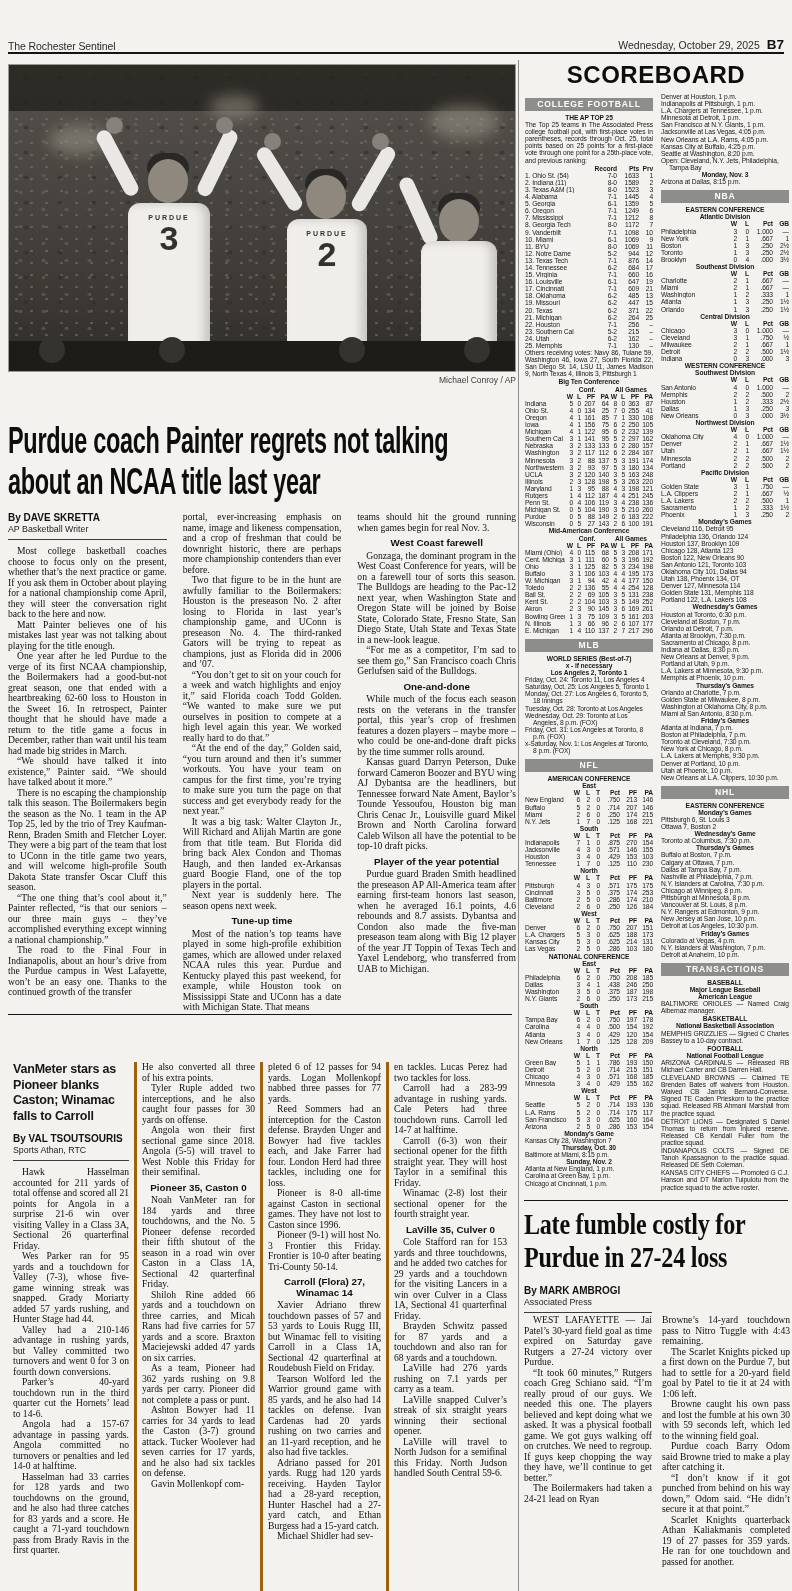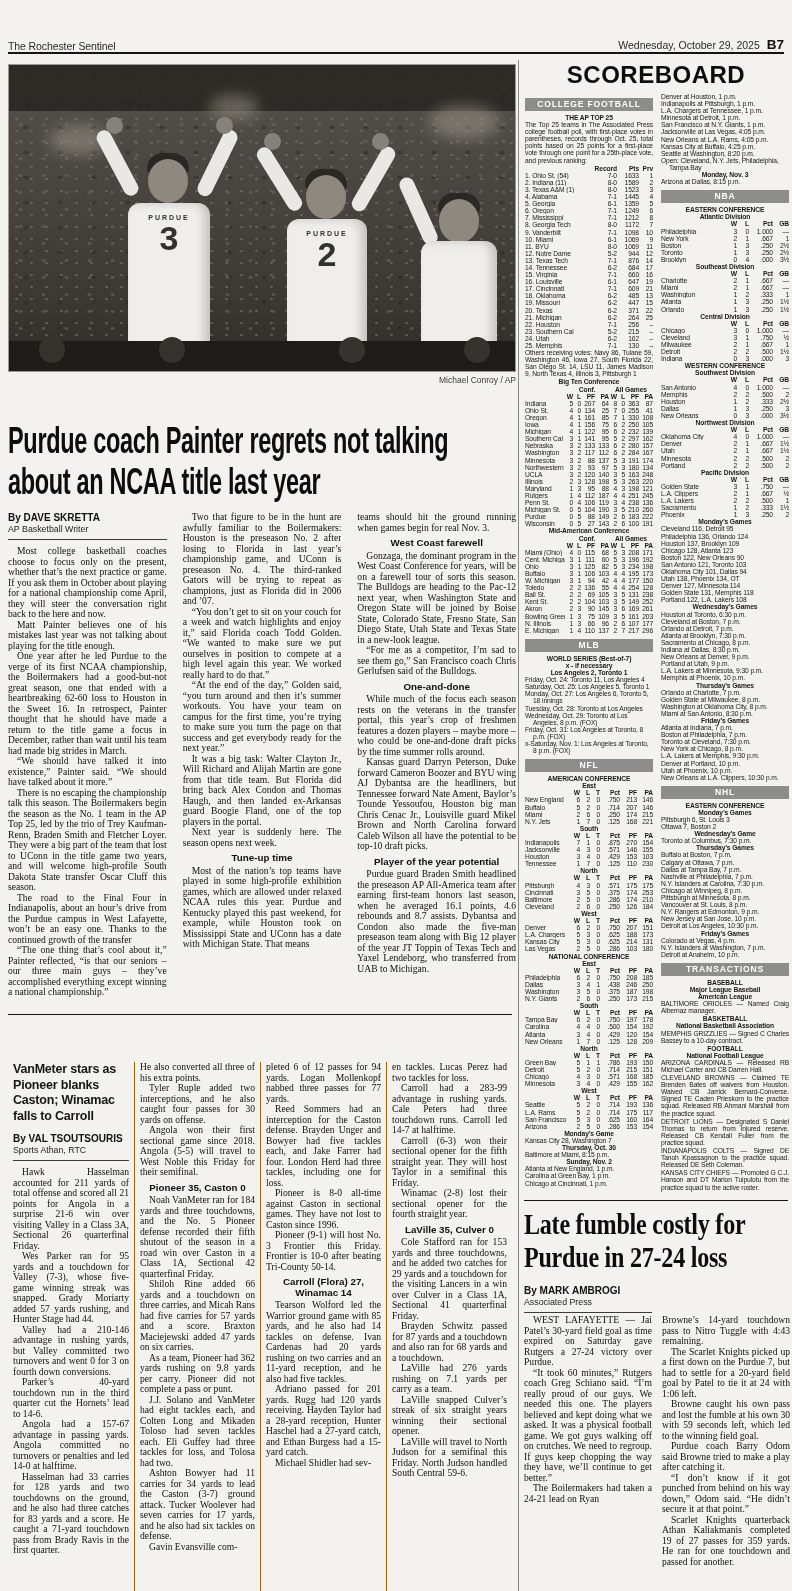--- a/index.html
+++ b/index.html
@@ -65,21 +65,21 @@
   .bodytext .b-h{font-family:"Liberation Sans",sans-serif;font-weight:bold;font-size:9.8px;
     text-align:center;margin:5px 0 2px;text-indent:0;}
   .cols{display:flex;overflow:hidden;}
   .main-cols{position:absolute;left:8px;top:512px;width:508px;height:501px;gap:16px;}
   .main-cols .col{flex:1 1 0;overflow:hidden;}
 
   
   .rule-angola{position:absolute;left:8px;top:1014px;width:504px;border-top:1.5px solid #141414;}
   .angola-cols{position:absolute;left:8px;top:1062px;width:506px;height:529px;}
   .angola-cols .col{width:126px;padding:0 5px;overflow:hidden;}
-  .angola-cols .col + .col{border-left:1px solid #a16207;}
+  .angola-cols .col + .col{border-left:3px solid #a16207;}
   .deck{font:bold 12.5px/15.5px "Liberation Sans",sans-serif;letter-spacing:-0.2px;
     color:#161616;margin-bottom:9px;}
 
   
   .rule-fumble{position:absolute;left:524px;top:1200px;width:264px;border-top:1.5px solid #141414;}
   .fumble-by{position:absolute;left:524px;top:1285px;width:128px;}
   .fumble-cols{position:absolute;left:524px;top:1315px;width:266px;height:276px;gap:10px;}
   .fumble-cols .col{flex:1 1 0;overflow:hidden;}
 
   
@@ -170,26 +170,27 @@
   <div class="cols main-cols bodytext" data-name="main-article-columns">
     <div class="col" data-name="main-article-col-1">
       <div class="byline" data-name="main-byline">By DAVE SKRETTA</div>
       <div class="byline-title" data-name="main-byline-title">AP Basketball Writer</div>
       <div data-name="main-article-text-1">
           <div class="b-p" data-name="paragraph">Most college basketball coaches choose to focus only on the present, whether that’s the next practice or game. If you ask them in October about playing for a national championship come April, they will steer the conversation right back to the here and now.</div>
           <div class="b-p" data-name="paragraph">Matt Painter believes one of his mistakes last year was not talking about playing for the title enough.</div>
           <div class="b-p" data-name="paragraph">One year after he led Purdue to the verge of its first NCAA championship, the Boilermakers had a good-but-not great season, one that ended with a heartbreaking 62-60 loss to Houston in the Sweet 16. In retrospect, Painter thought that he should have made a return to the title game a focus in December, rather than wait until his team had made big strides in March.</div>
           <div class="b-p" data-name="paragraph">“We should have talked it into existence,” Painter said. “We should have talked about it more.”</div>
           <div class="b-p" data-name="paragraph">There is no escaping the championship talk this season. The Boilermakers begin the season as the No. 1 team in the AP Top 25, led by the trio of Trey Kaufman-Renn, Braden Smith and Fletcher Loyer. They were a big part of the team that lost to UConn in the title game two years, and will welcome high-profile South Dakota State transfer Oscar Cluff this season.</div>
+          <div class="b-p" data-name="paragraph">“The one thing that’s cool about it,” Painter reflected, “is that our seniors – our three main guys – they’ve accomplished everything except winning a national championship.”</div>
           <div class="b-p" data-name="paragraph">The road to the Final Four in Indianapolis, about an hour’s drive from the Purdue campus in West Lafayette, won’t be an easy one. Thanks to the continued growth of the transfer</div>
-          <div class="b-p" data-name="paragraph">“The one thing that’s cool about it,” Painter reflected, “is that our seniors – our three main guys – they’ve accomplished everything except winning a national championship.”</div>
         </div>
     </div>
     <div class="col" data-name="main-article-col-2">
       <div data-name="main-article-text-2">
+          <div class="b-pc" data-name="paragraph-continued">portal, ever-increasing emphasis on name, image and likeness compensation, and a crop of freshman that could be downright historic, there are perhaps more championship contenders than ever before.</div>
           <div class="b-p" data-name="paragraph">Two that figure to be in the hunt are awfully familiar to the Boilermakers: Houston is the preseason No. 2 after losing to Florida in last year’s championship game, and UConn is preseason No. 4. The third-ranked Gators will be trying to repeat as champions, just as Florida did in 2006 and ’07.</div>
           <div class="b-p" data-name="paragraph">“You don’t get to sit on your couch for a week and watch highlights and enjoy it,” said Florida coach Todd Golden. “We wanted to make sure we put ourselves in position to compete at a high level again this year. We worked really hard to do that.”</div>
           <div class="b-p" data-name="paragraph">“At the end of the day,” Golden said, “you turn around and then it’s summer workouts. You have your team on campus for the first time, you’re trying to make sure you turn the page on that success and get everybody ready for the next year.”</div>
           <div class="b-p" data-name="paragraph">It was a big task: Walter Clayton Jr., Will Richard and Alijah Martin are gone from that title team. But Florida did bring back Alex Condon and Thomas Haugh, and then landed ex-Arkansas guard Boogie Fland, one of the top players in the portal.</div>
           <div class="b-p" data-name="paragraph">Next year is suddenly here. The season opens next week.</div>
           <div class="b-h" data-name="subhead">Tune-up time</div>
           <div class="b-p" data-name="paragraph">Most of the nation’s top teams have played in some high-profile exhibition games, which are allowed under relaxed NCAA rules this year. Purdue and Kentucky played this past weekend, for example, while Houston took on Mississippi State and UConn has a date with Michigan State. That means</div>
         </div>
     </div>
     <div class="col" data-name="main-article-col-3">
@@ -225,32 +226,32 @@
     </div>
     <div class="col" data-name="angola-col-2">
       <div data-name="angola-text-2">
           <div class="b-pc" data-name="paragraph-continued">He also converted all three of his extra points.</div>
           <div class="b-p" data-name="paragraph">Tyler Ruple added two interceptions, and he also caught four passes for 30 yards on offense.</div>
           <div class="b-p" data-name="paragraph">Angola won their first sectional game since 2018. Angola (5-5) will travel to West Noble this Friday for their semifinal.</div>
           <div class="b-h" data-name="subhead">Pioneer 35, Caston 0</div>
           <div class="b-p" data-name="paragraph">Noah VanMeter ran for 184 yards and three touchdowns, and the No. 5 Pioneer defense recorded their fifth shutout of the season in a road win over Caston in a Class 1A, Sectional 42 quarterfinal Friday.</div>
           <div class="b-p" data-name="paragraph">Shiloh Rine added 66 yards and a touchdown on three carries, and Micah Rans had five carries for 57 yards and a score. Braxton Maciejewski added 47 yards on six carries.</div>
           <div class="b-p" data-name="paragraph">As a team, Pioneer had 362 yards rushing on 9.8 yards per carry. Pioneer did not complete a pass or punt.</div>
-          <div class="b-p" data-name="paragraph">J.J. Solano and VanMeter had eight tackles each, and Colten Long and Mikaden Toloso had seven tackles each. Eli Guffey had three tackles for loss, and Tolosa had two.</div>
           <div class="b-p" data-name="paragraph">Ashton Bowyer had 11 carries for 34 yards to lead the Caston (3-7) ground attack. Tucker Woolever had seven carries for 17 yards, and he also had six tackles on defense.</div>
-          <div class="b-p" data-name="paragraph">Gavin Evansville com-</div>
+          <div class="b-p" data-name="paragraph">Gavin Mollenkopf com-</div>
         </div>
     </div>
     <div class="col" data-name="angola-col-3">
       <div data-name="angola-text-3">
           <div class="b-pc" data-name="paragraph-continued">pleted 6 of 12 passes for 94 yards. Logan Mollenkopf nabbed three passes for 77 yards.</div>
           <div class="b-p" data-name="paragraph">Reed Sommers had an interception for the Caston defense. Brayden Unger and Bowyer had five tackles each, and Jake Farrer had four. London Herd had three tackles, including one for loss.</div>
           <div class="b-p" data-name="paragraph">Pioneer is 8-0 all-time against Caston in sectional games. They have not lost to Caston since 1996.</div>
           <div class="b-p" data-name="paragraph">Pioneer (9-1) will host No. 3 Frontier this Friday. Frontier is 10-0 after beating Tri-County 50-14.</div>
           <div class="b-h" data-name="subhead">Carroll (Flora) 27, Winamac 14</div>
+          <div class="b-p" data-name="paragraph">Xavier Adriano threw touchdown passes of 57 and 53 yards to Louis Rugg III, but Winamac fell to visiting Carroll in a Class 1A, Sectional 42 quarterfinal at Roudebush Field on Friday.</div>
           <div class="b-p" data-name="paragraph">Tearson Wolford led the Warrior ground game with 85 yards, and he also had 14 tackles on defense. Ivan Cardenas had 20 yards rushing on two carries and an 11-yard reception, and he also had five tackles.</div>
           <div class="b-p" data-name="paragraph">Adriano passed for 201 yards. Rugg had 120 yards receiving. Hayden Taylor had a 28-yard reception, Hunter Haschel had a 27-yard catch, and Ethan Burgess had a 15-yard catch.</div>
           <div class="b-p" data-name="paragraph">Michael Shidler had sev-</div>
         </div>
     </div>
     <div class="col" data-name="angola-col-4">
       <div data-name="angola-text-4">
           <div class="b-pc" data-name="paragraph-continued">en tackles. Lucas Perez had two tackles for loss.</div>
           <div class="b-p" data-name="paragraph">Carroll had a 283-99 advantage in rushing yards. Cale Peters had three touchdown runs. Carroll led 14-7 at halftime.</div>
           <div class="b-p" data-name="paragraph">Carroll (6-3) won their sectional opener for the fifth straight year. They will host Taylor in a semifinal this Friday.</div>

